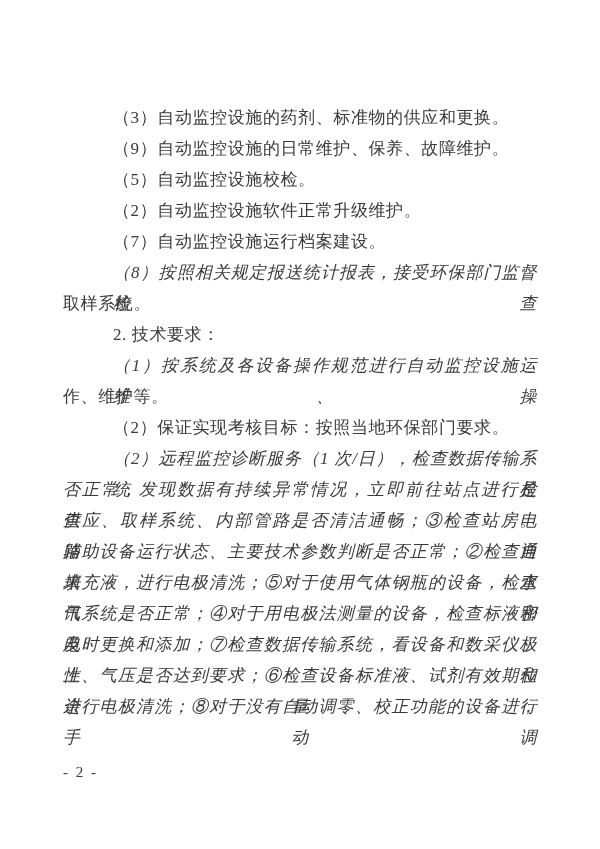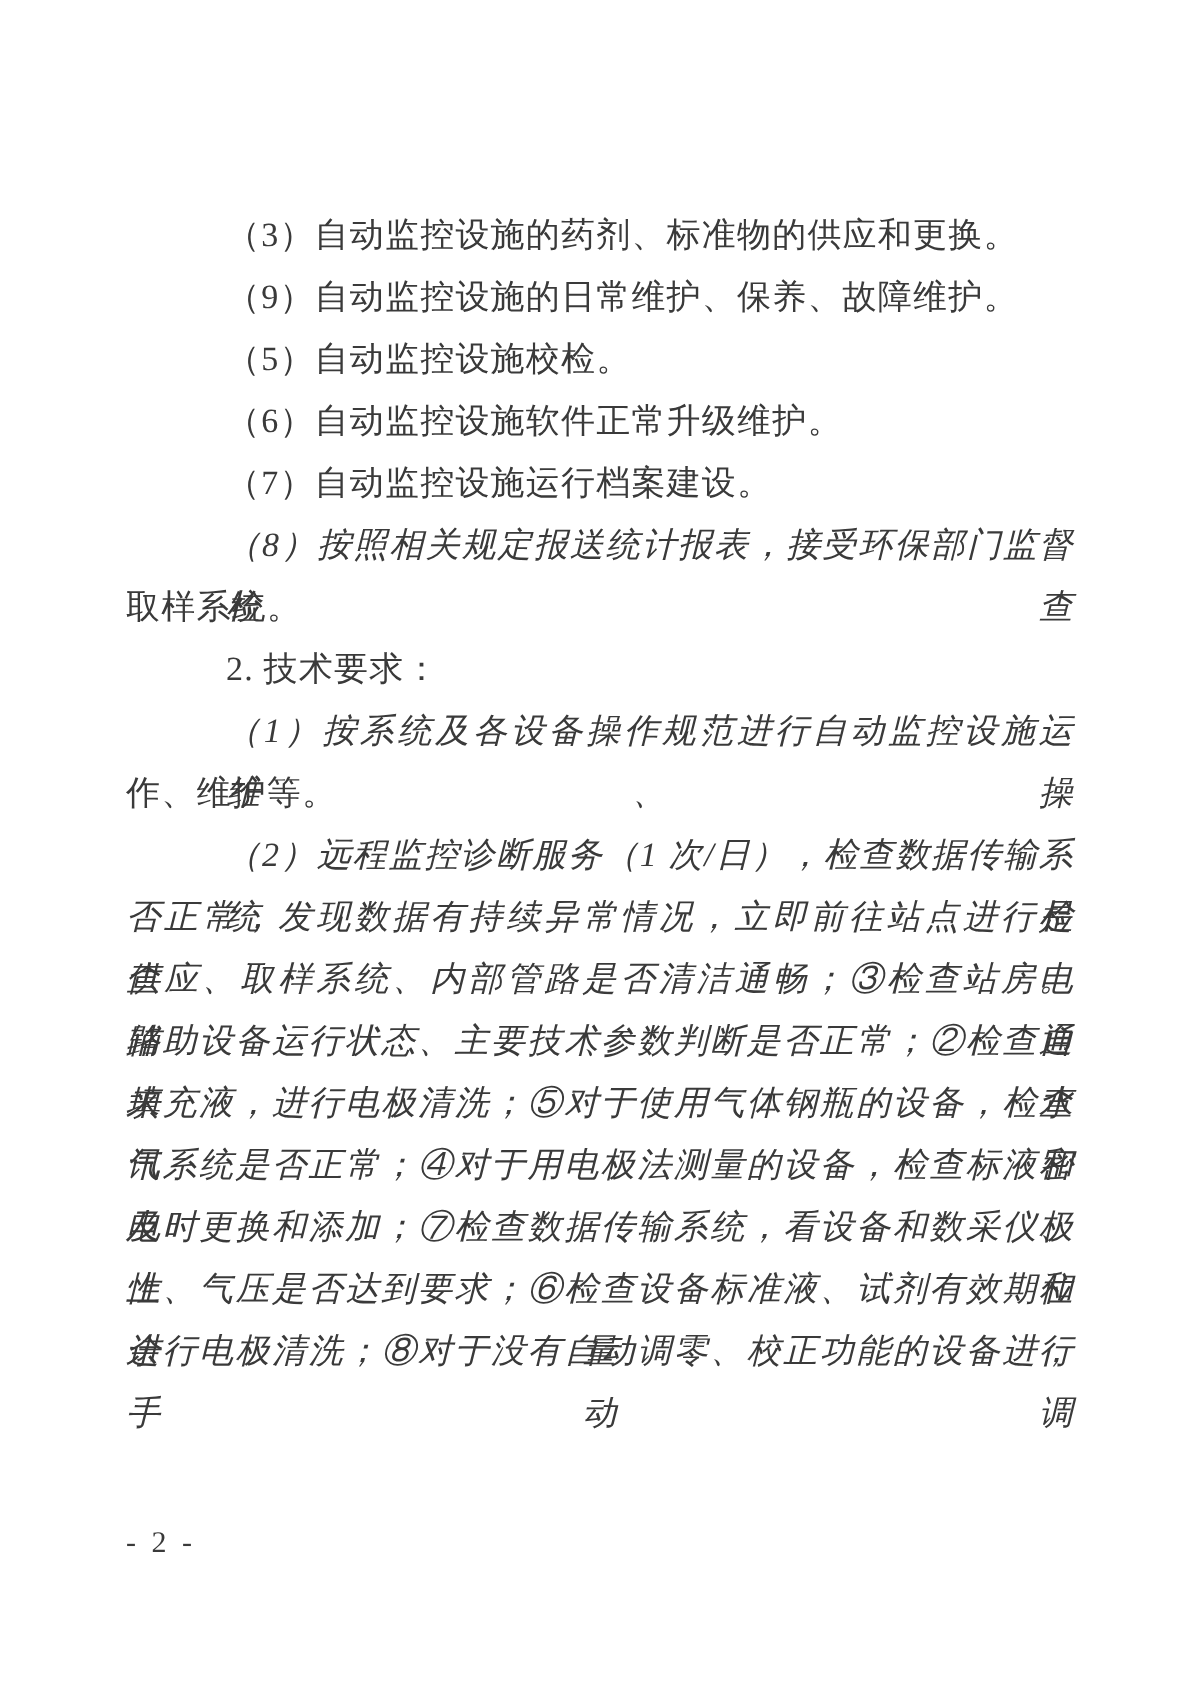--- a/index.html
+++ b/index.html
@@ -49,27 +49,28 @@
   }
 </style>
 </head>
 <body>
 
 <div class="page">
   <div class="doc-body">
     <div class="line indent">（3）自动监控设施的药剂、标准物的供应和更换。</div>
     <div class="line indent">（9）自动监控设施的日常维护、保养、故障维护。</div>
     <div class="line indent">（5）自动监控设施校检。</div>
-    <div class="line indent">（6）自动监控设施软件正常升级维护。</div>
+    <div class="line indent">（2）自动监控设施软件正常升级维护。</div>
     <div class="line indent">（7）自动监控设施运行档案建设。</div>
     <div class="line indent just">（8）按照相关规定报送统计报表，接受环保部门监督检查</div>
     <div class="line">取样系统。</div>
     <div class="line indent">2. 技术要求：</div>
     <div class="line indent just">（1）按系统及各设备操作规范进行自动监控设施运维、操</div>
     <div class="line">作、维护等。</div>
+    <div class="line indent">（2）保证实现考核目标：按照当地环保部门要求。</div>
     <div class="line indent just">（2）远程监控诊断服务（1 次/日），检查数据传输系统是</div>
     <div class="line just">否正常，发现数据有持续异常情况，立即前往站点进行检查。</div>
     <div class="line just">供应、取样系统、内部管路是否清洁通畅；③检查站房电路、通</div>
     <div class="line just">辅助设备运行状态、主要技术参数判断是否正常；②检查自来水</div>
     <div class="line just">填充液，进行电极清洗；⑤对于使用气体钢瓶的设备，检查气密</div>
     <div class="line just">讯系统是否正常；④对于用电极法测量的设备，检查标液和电极</div>
     <div class="line just">及时更换和添加；⑦检查数据传输系统，看设备和数采仪、上位</div>
     <div class="line just">性、气压是否达到要求；⑥检查设备标准液、试剂有效期和余量，</div>
     <div class="line just">进行电极清洗；⑧对于没有自动调零、校正功能的设备进行手动调</div>
   </div>

